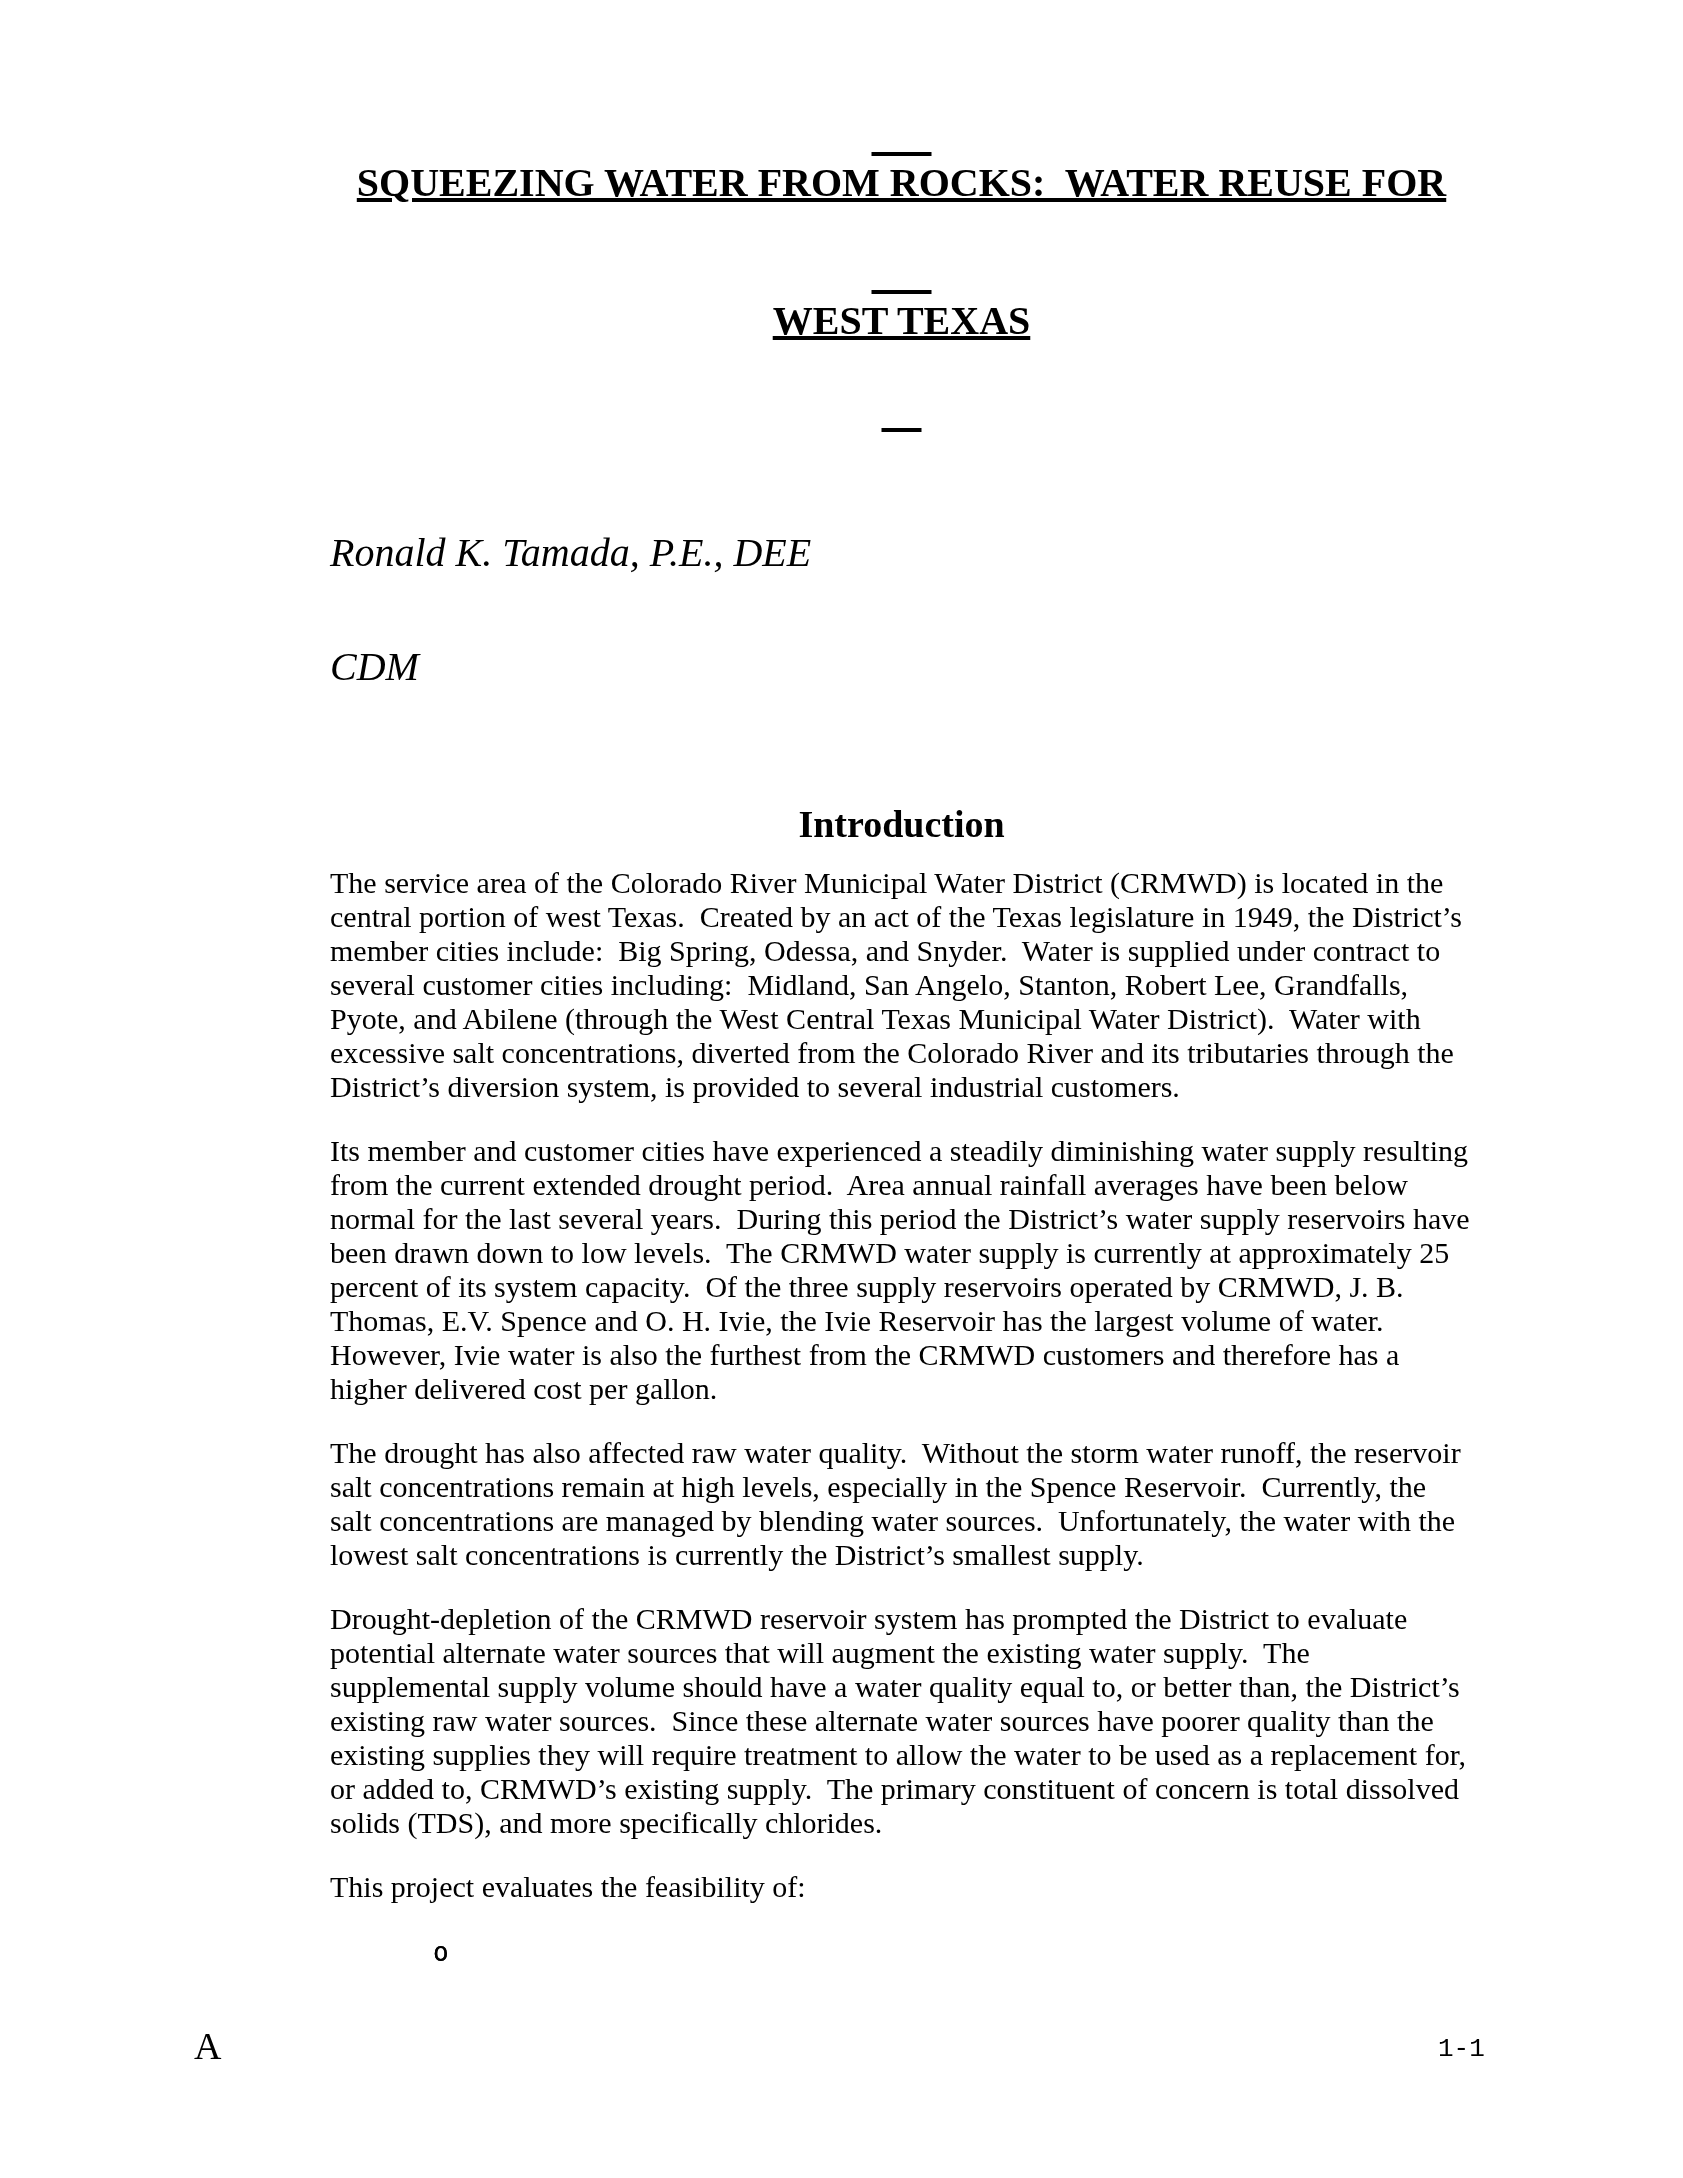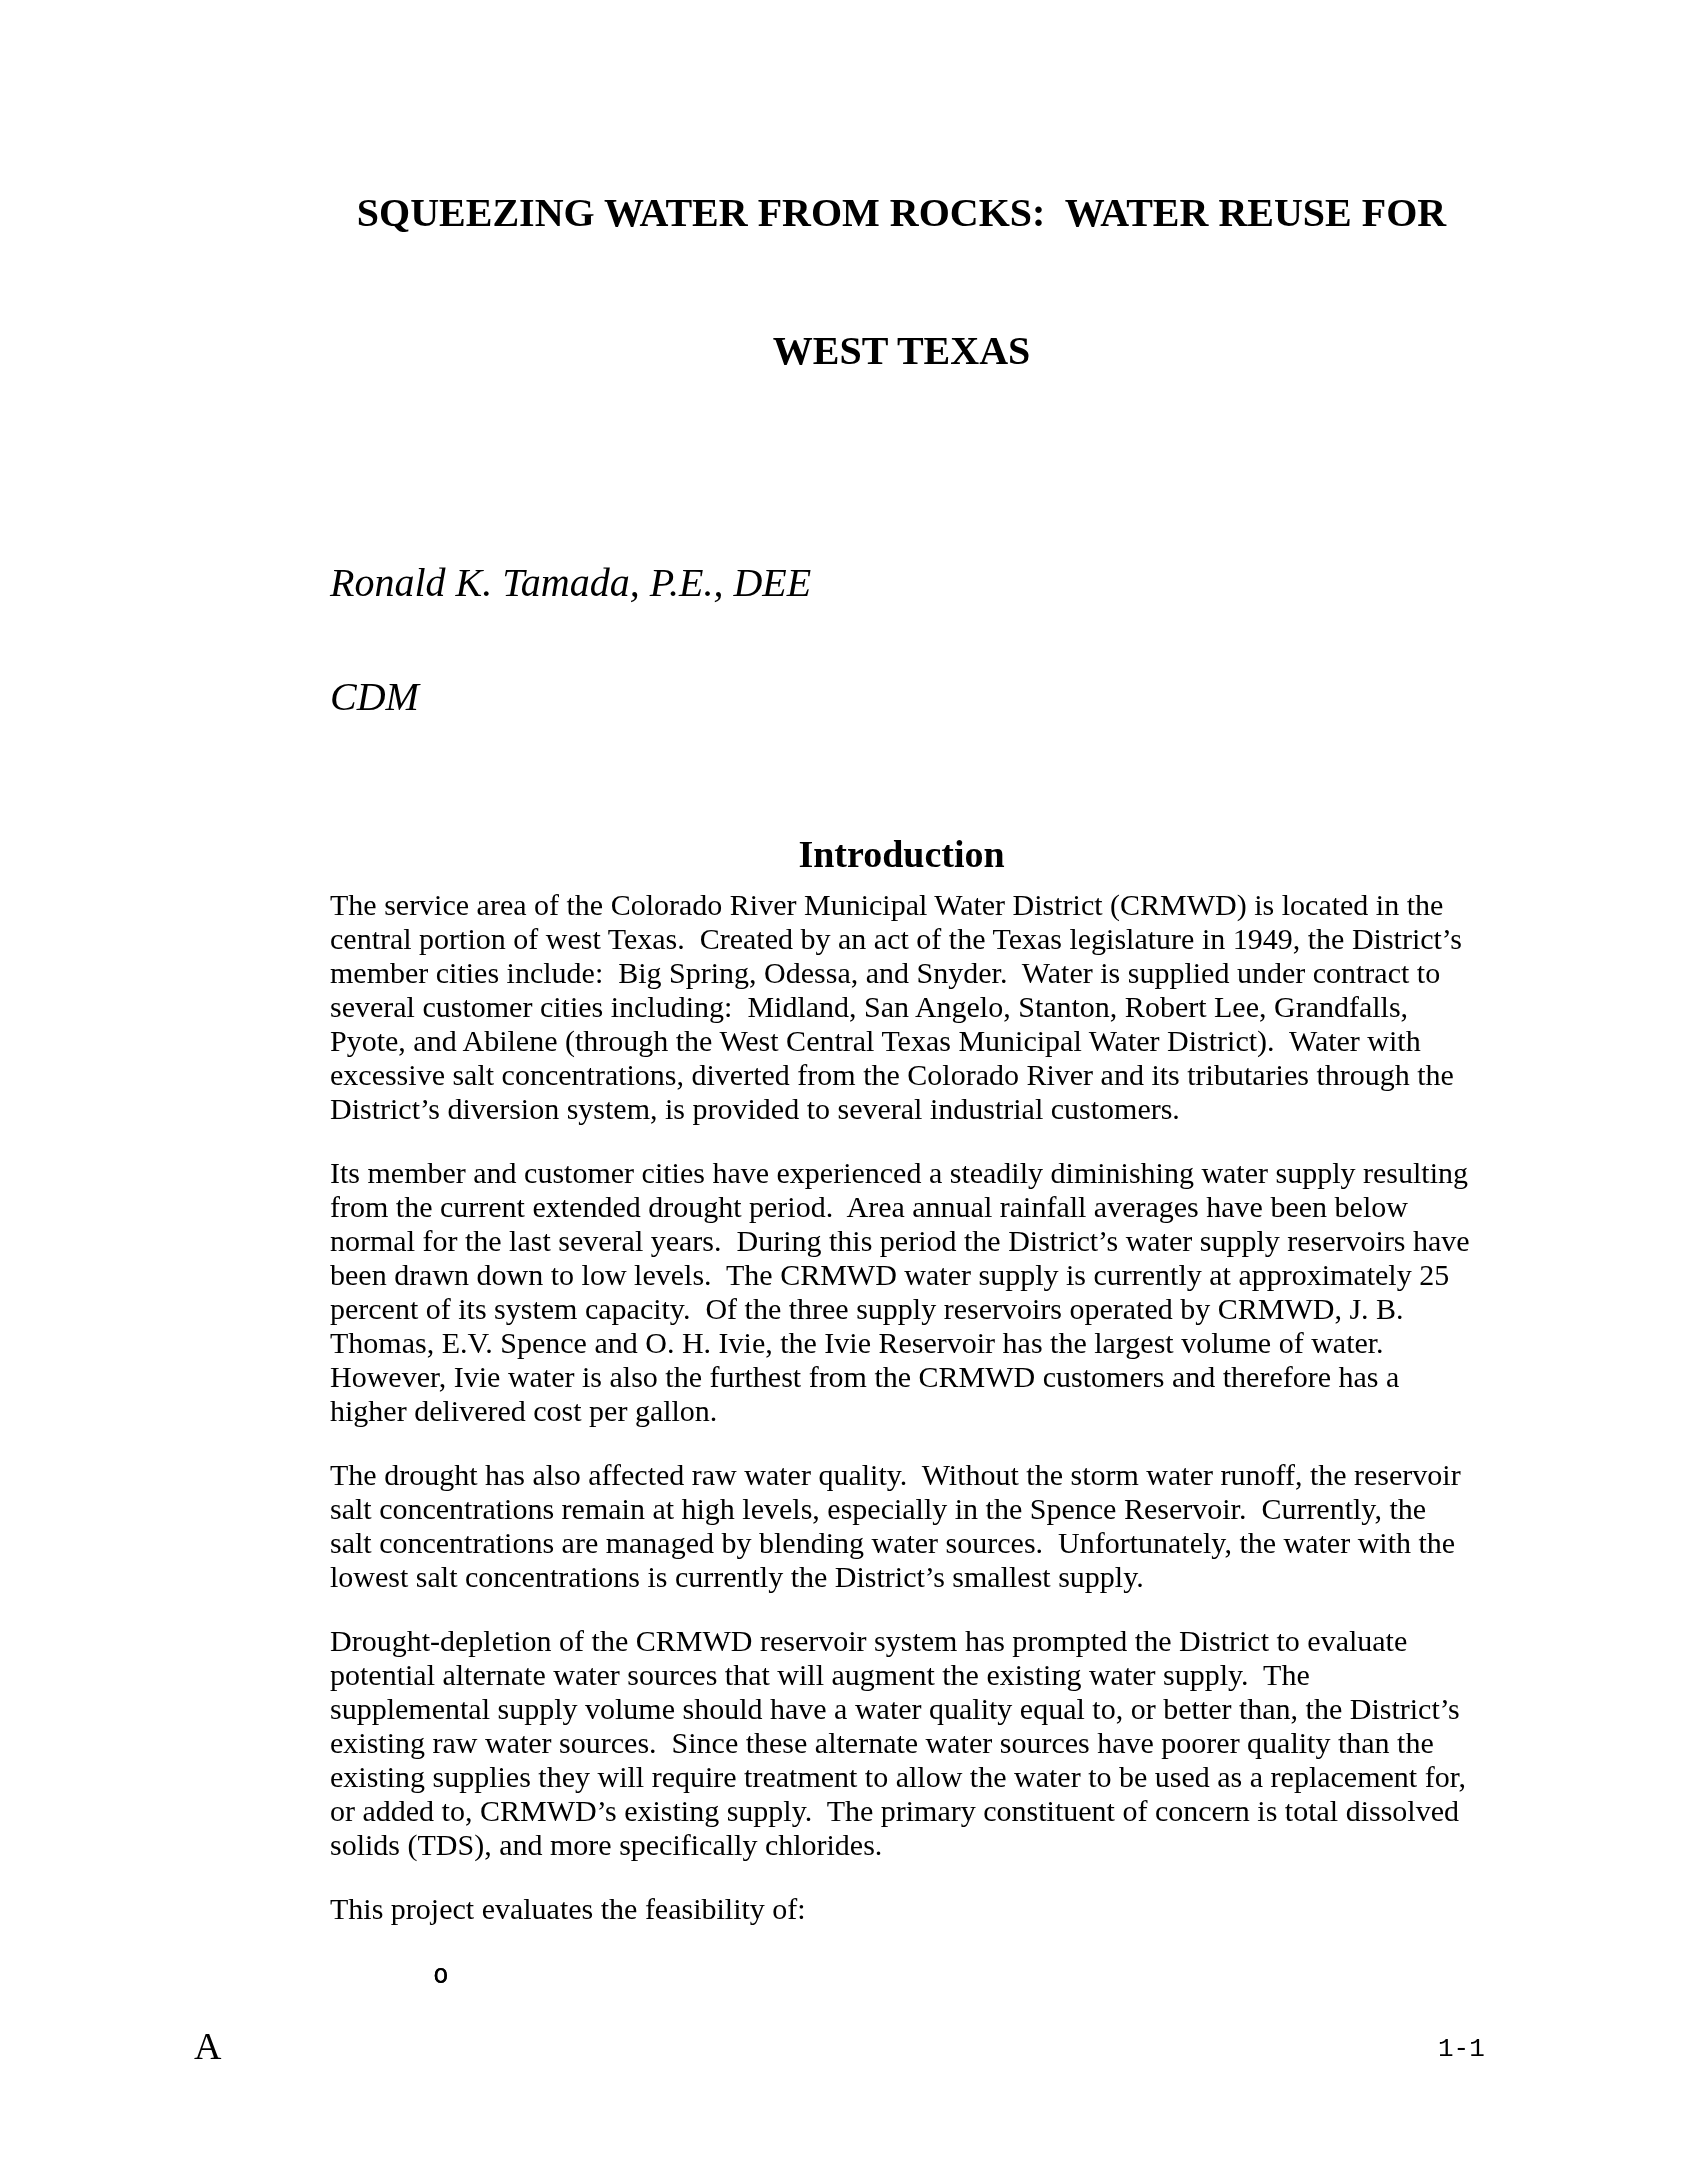--- a/index.html
+++ b/index.html
@@ -16,43 +16,44 @@
     font-family: "Liberation Serif", "DejaVu Serif", serif;
     overflow: hidden;
   }
   .content {
     position: absolute;
     left: 330px;
     top: 0;
     width: 1143px;
   }
   .title-block {
-    padding-top: 98px;
+    padding-top: 68px;
     text-align: center;
     font-weight: bold;
     font-size: 40px;
     line-height: 46px;
     white-space: pre-wrap;
+    text-decoration: underline;
   }
   .byline-block {
     margin-top: 22px;
     font-style: italic;
     font-size: 40px;
     line-height: 38px;
     white-space: pre-wrap;
   }
   .section-heading {
     margin-top: 40px;
     text-align: center;
     font-weight: bold;
     font-size: 38px;
     line-height: 44px;
   }
   .body-text {
-    margin-top: 12px;
+    margin-top: 20px;
     font-size: 30px;
     line-height: 34px;
   }
   .para {
     margin: 0 0 30px 0;
     white-space: pre-wrap;
     text-align: left;
   }
   .bullet-list {
     margin: 0 0 30px 0;

